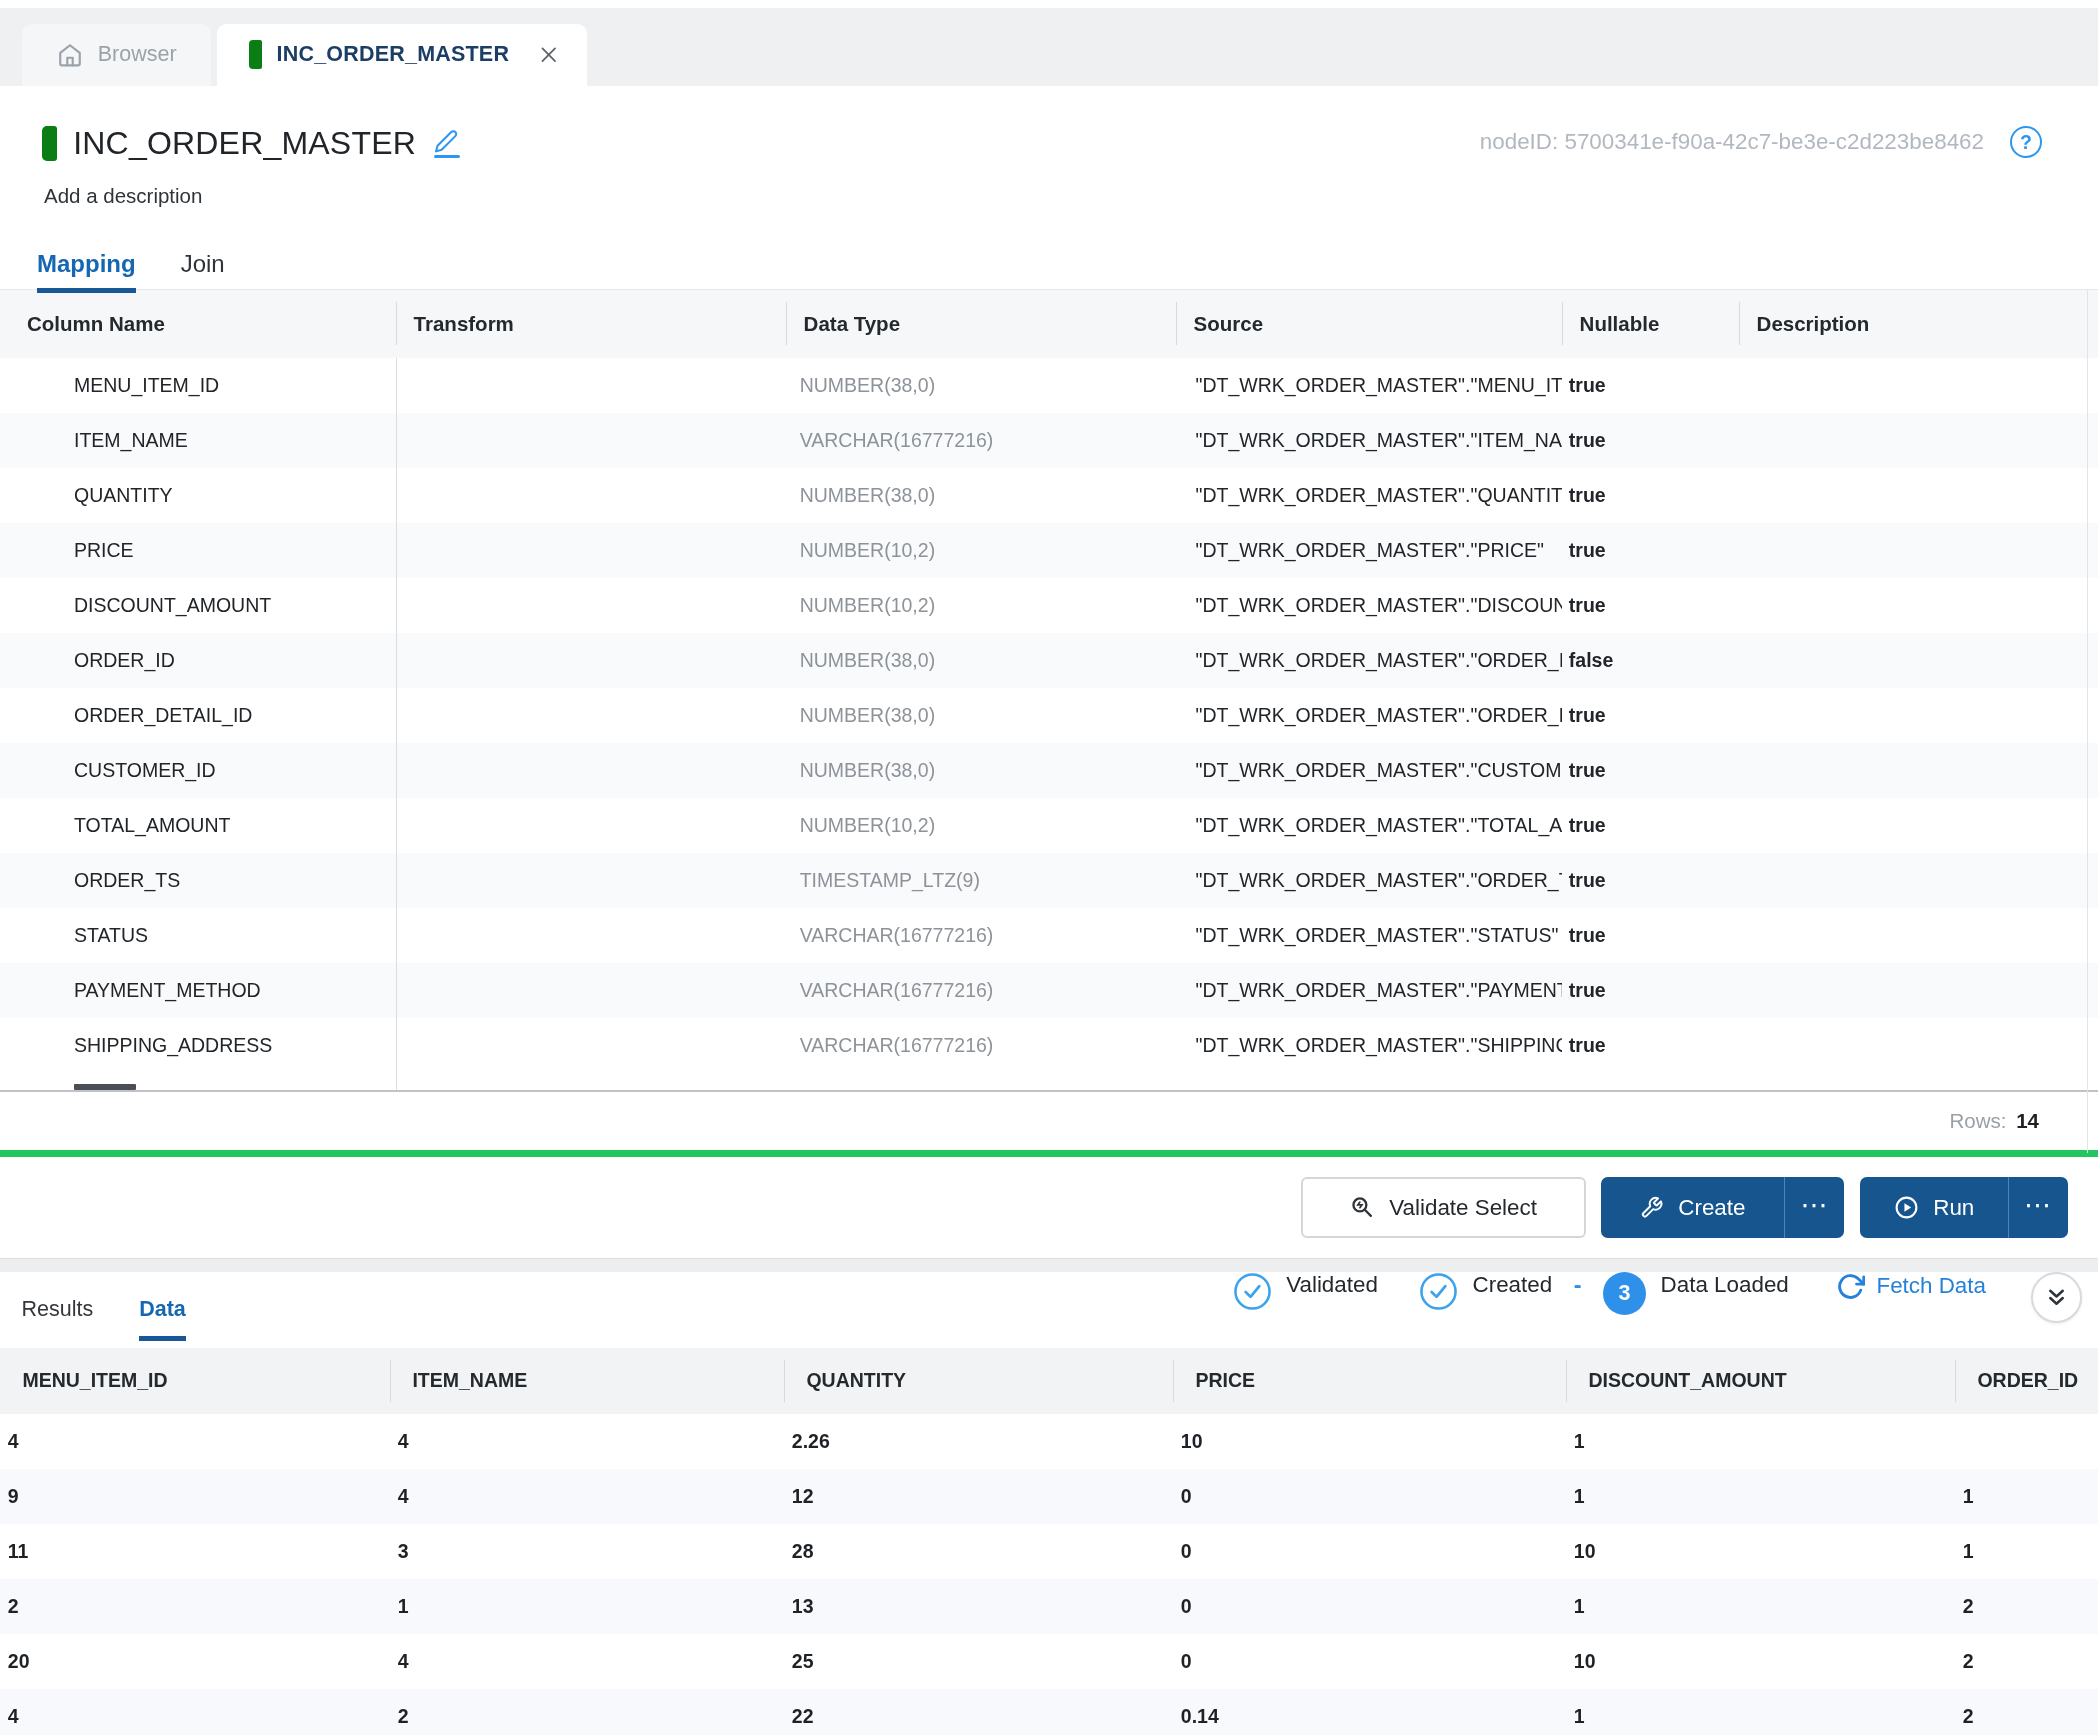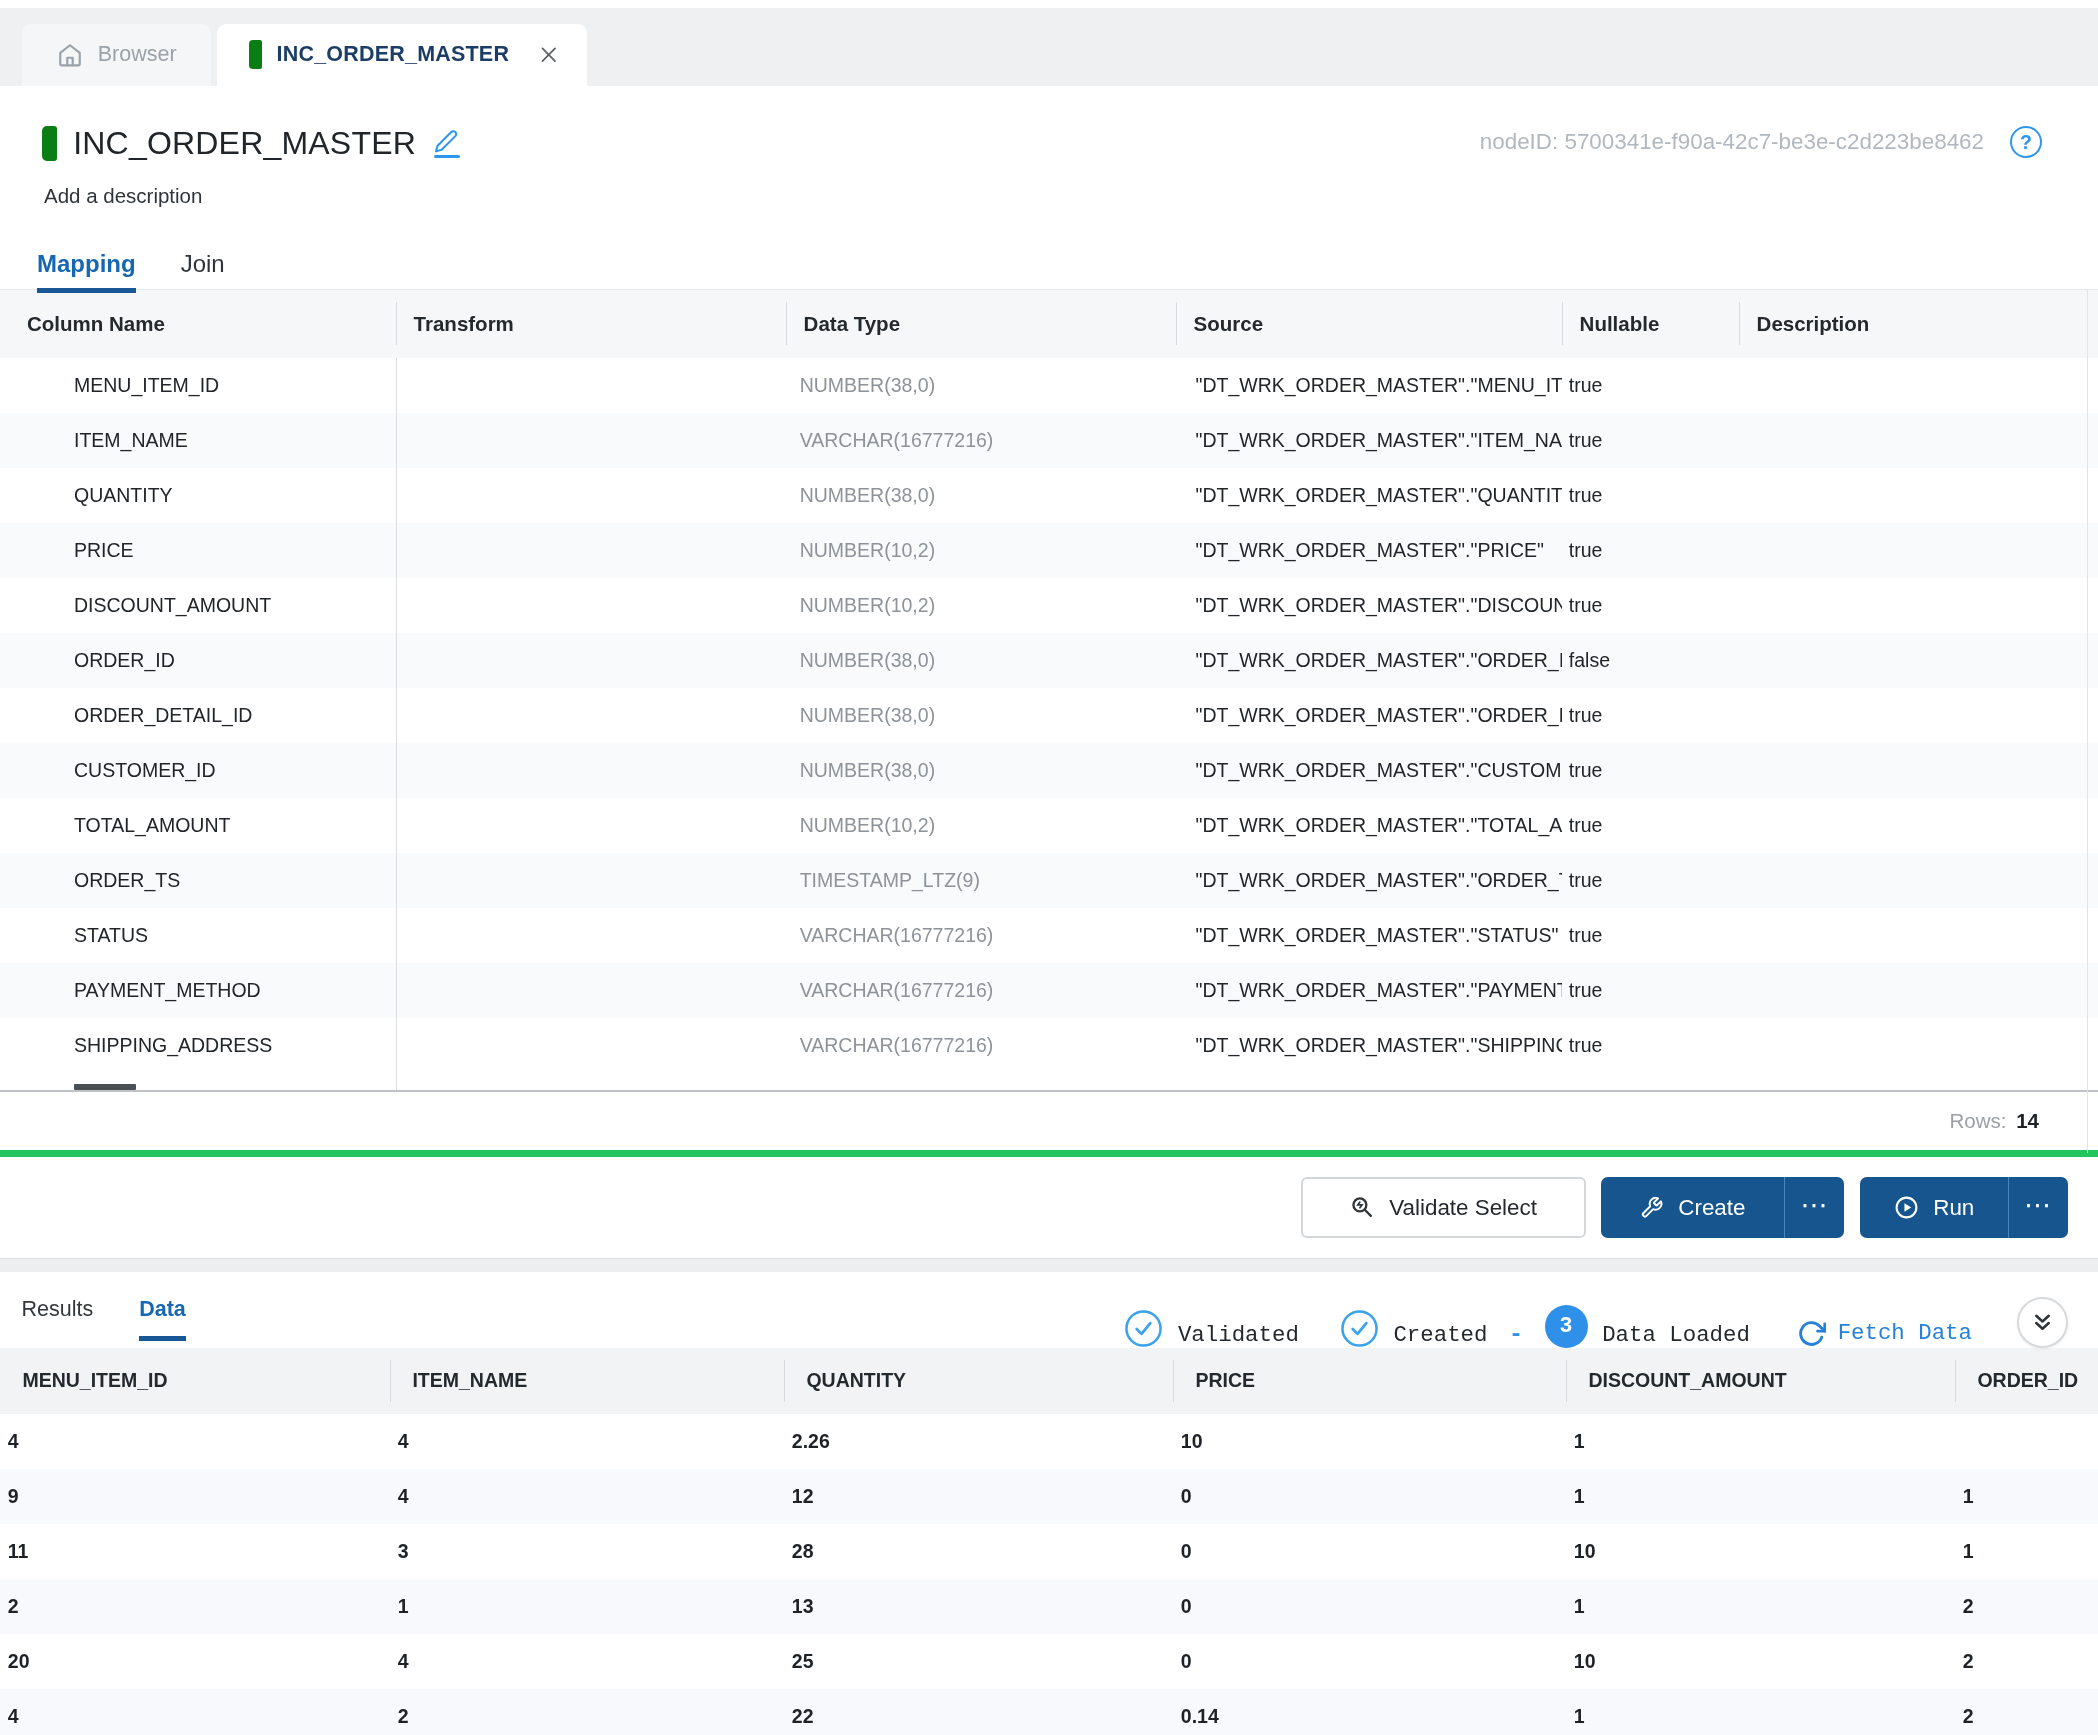--- a/index.html
+++ b/index.html
@@ -47,21 +47,21 @@
   .mhead > div + div { padding-left:17.6px; }
   .mhead > div + div::before { content:""; position:absolute; left:0; top:12.7px; bottom:12.7px; width:1px; background:#d7dbde; }
   .mrows { position:relative; }
   .mrow { height:55px; align-items:center; font-size:19.5px; background:#fff; }
   .mrows > .mrow:nth-of-type(even) { background:#f8fafc; }
   .mrow > div { height:100%; display:flex; align-items:center; overflow:hidden; white-space:nowrap; }
   .cell-name { padding-left:74px; color:#212529; }
   .cell-transform { border-left:1px solid #dbdee1; }
   .cell-type { padding-left:13.7px; color:#8d9399; }
   .cell-source { padding-left:19.5px; color:#212529; }
-  .cell-null { padding-left:6.8px; color:#212529; }
+  .cell-null { padding-left:6.8px; color:#212529;font-weight:bold; }
   .partial-row { height:17.6px; background:#fff; position:relative; overflow:hidden; }
   .partial-row .vline { position:absolute; left:396px; top:0; bottom:0; width:1px; background:#dbdee1; }
   .glyph-smudge { position:absolute; left:74px; bottom:0; width:62px; height:5.9px; background:#4a4f55; border-radius:1px; }
   .table-divider { height:2px; background:#bfc3c7; }
   .rows-strip { height:65px; display:flex; align-items:center; justify-content:flex-end; padding-right:60px;
                 border-bottom:7px solid #22c55e; font-size:20.5px; }
   .rows-label { color:#9aa0a6; margin-right:9.8px; }
   .rows-value { color:#1e2227; font-weight:700; }
   .edge-line { position:absolute; left:2087px; top:290px; height:863px; width:1px; background:#e2e5e8; }
 
@@ -77,21 +77,21 @@
   .dots { width:60px; height:61px; border-left:1px solid #4a86bd; display:flex; align-items:center; justify-content:center;
           font-size:27px; letter-spacing:2px; padding-bottom:5.9px; cursor:pointer; }
 
   .gap-band { height:13.7px; background:#eceef0; border-top:1px solid #dde0e3; }
 
   
   .bottom-tabs { height:76px; display:flex; align-items:center; padding-left:21.5px; gap:46px; position:relative; background:#fff; }
   .btab { font-size:21.5px; color:#33373b; font-weight:500; position:relative; cursor:pointer; }
   .btab.active { color:#1567B3; font-weight:700; }
   .btab.active::after { content:""; position:absolute; left:0; width:100%; height:4.9px; background:#1A5796; top:calc(100% + 13.7px); }
-  .status-cluster { position:absolute; right:31px; top:0; height:100%; display:flex; align-items:flex-end;font-family:Liberation Mono, monospace; }
+  .status-cluster { position:absolute; right:17px; top:0; height:100%; display:flex; align-items:flex-start; }
   .st-circle { width:39px; height:39px; flex:0 0 auto; }
   .st-label { font-size:22.4px; color:#24292e; margin-left:14.6px; }
   .st-gap { margin-left:41px; }
   .st-dash { color:#2E90E8; font-size:23.4px; font-weight:700; margin-left:21.5px; }
   .st-badge { width:43px; height:43px; border-radius:50%; background:#2E90E8; color:#fff; font-size:21.5px; font-weight:600;
               display:flex; align-items:center; justify-content:center; margin-left:21.5px; }
   .fetch { display:flex; align-items:center; margin-left:47px; cursor:pointer; }
   .fetch .st-label { color:#2581D9; margin-left:11.7px; }
   .collapse-btn { width:51px; height:51px; border-radius:50%; background:#fff; border:2px solid #d7dadd;
                   display:flex; align-items:center; justify-content:center; margin-left:45px; cursor:pointer;

